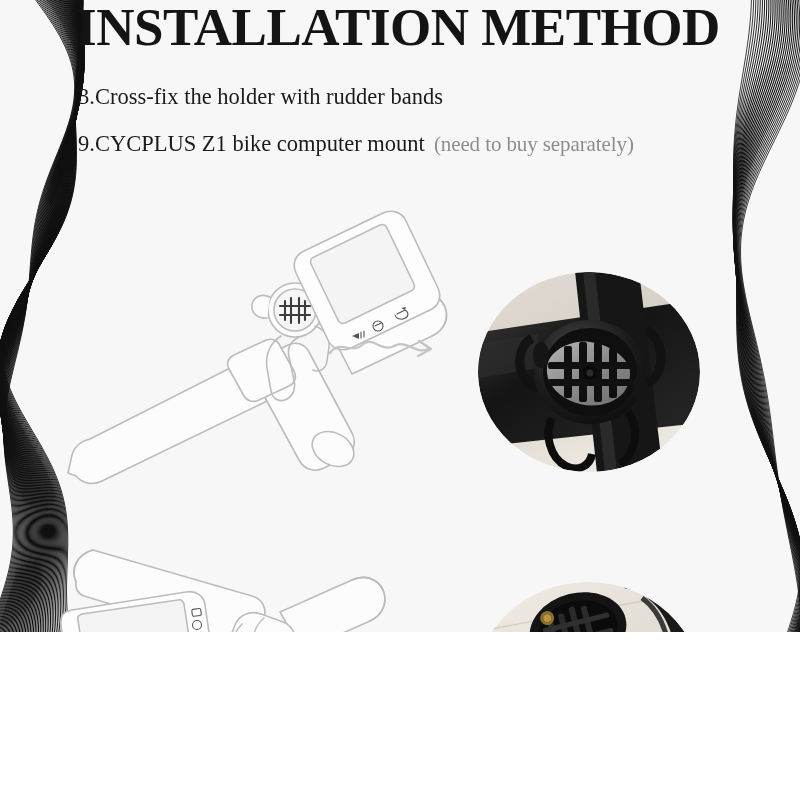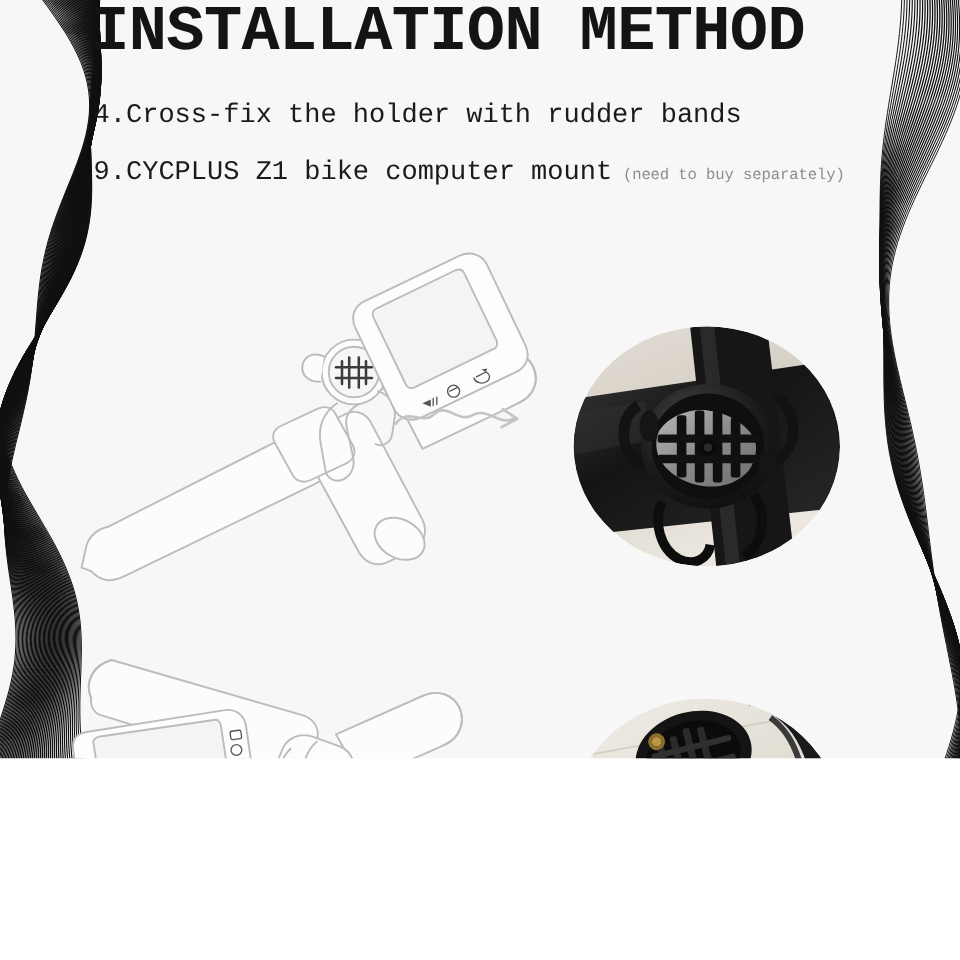--- a/index.html
+++ b/index.html
@@ -7,21 +7,21 @@
     margin: 0;
     padding: 0;
     background: #ffffff;
   }
   #page {
     position: relative;
     width: 800px;
     height: 632px;
     background: #f7f7f7;
     overflow: hidden;
-    font-family: Liberation Mono, monospace;
+    font-family: Liberation Serif, serif;
     -webkit-font-smoothing: antialiased;
   }
 
   
   .wave-deco {
     position: absolute;
     top: 0;
     height: 800px;
     pointer-events: none;
   }
@@ -52,21 +52,21 @@
     width: 700px;
   }
   .step-line {
     font-size: 22.5px;
     color: #1b1b1b;
     line-height: 25px;
     white-space: nowrap;
   }
   .step-line.first { margin-bottom: 22px; }
   .step-note {
-    font-size: 13px;
+    font-size: 21px;
     color: #8d8d8d;
     padding-left: 9px;
     letter-spacing: -0.1px;
     text-align: right;
   }
 
   
   .illus {
     position: absolute;
   }
@@ -181,21 +181,21 @@
         <path d="M43.36,-20.00 L43.50,-14.00 L43.54,-8.00 L43.48,-2.00 L43.30,4.00 L43.02,10.00 L42.63,16.00 L42.13,22.00 L41.54,28.00 L40.86,34.00 L40.09,40.00 L39.26,46.00 L38.37,52.00 L37.43,58.00 L36.45,64.00 L35.46,70.00 L34.46,76.00 L33.46,82.00 L32.49,88.00 L31.54,94.00 L30.64,100.00 L29.79,106.00 L29.00,112.00 L28.28,118.00 L27.64,124.00 L27.08,130.00 L26.61,136.00 L26.22,142.00 L25.92,148.00 L25.70,154.00 L25.56,160.00 L25.50,166.00 L25.51,172.00 L25.59,178.00 L25.72,184.00 L25.90,190.00 L26.12,196.00 L26.37,202.00 L26.63,208.00 L26.91,214.00 L27.18,220.00 L27.45,226.00 L27.71,232.00 L27.94,238.00 L28.15,244.00 L28.32,250.00 L28.46,256.00 L28.57,262.00 L28.64,268.00 L28.68,274.00 L28.70,280.00 L28.69,286.00 L28.66,292.00 L28.63,298.00 L28.60,304.00 L28.58,310.00 L28.59,316.00 L28.64,322.00 L28.74,328.00 L28.91,334.00 L29.15,340.00 L29.49,346.00 L29.93,352.00 L30.49,358.00 L31.18,364.00 L32.00,370.00 L32.97,376.00 L34.10,382.00 L35.38,388.00 L36.82,394.00 L38.42,400.00 L40.17,406.00 L42.08,412.00 L44.14,418.00 L46.34,424.00 L48.66,430.00 L51.09,436.00 L53.63,442.00 L56.24,448.00 L58.91,454.00 L61.63,460.00 L64.36,466.00 L67.09,472.00 L69.79,478.00 L72.44,484.00 L75.01,490.00 L77.49,496.00 L79.84,502.00 L82.06,508.00 L84.11,514.00 L85.98,520.00 L87.65,526.00 L89.10,532.00 L90.33,538.00 L91.32,544.00 L92.07,550.00 L92.57,556.00 L92.82,562.00 L92.81,568.00 L92.56,574.00 L92.07,580.00 L91.34,586.00 L90.39,592.00 L89.23,598.00 L87.88,604.00 L86.35,610.00 L84.67,616.00 L82.85,622.00 L80.91,628.00 L78.88,634.00 L76.79,640.00 L74.64,646.00 L72.47,652.00 L70.29,658.00 L68.14,664.00 L66.02,670.00 L63.96,676.00 L61.97,682.00 L60.07,688.00 L58.26,694.00 L56.58,700.00 L55.01,706.00 L53.57,712.00 L52.26,718.00 L51.08,724.00 L50.04,730.00 L49.13,736.00 L48.34,742.00 L47.67,748.00 L47.11,754.00 L46.66,760.00 L46.29,766.00 L46.00,772.00 L45.78,778.00 L45.61,784.00 L45.48,790.00 L45.37,796.00 L45.28,802.00 L45.18,808.00 L45.08,814.00 L44.95,820.00" stroke="#111111" stroke-width="0.80" fill="none"></path>
       </g>
   </svg>
 
   <div class="header">
     <h1 class="page-title">INSTALLATION METHOD</h1>
   </div>
 
   <div class="steps">
     <div class="step-line first">
-      <span>4.Cross-fix the holder with rudder bands</span>
+      <span>3.Cross-fix the holder with rudder bands</span>
     </div>
     <div class="step-line">
       <span>9.CYCPLUS Z1 bike computer mount</span><span class="step-note">(need to buy separately)</span>
     </div>
   </div>
 
   <svg class="illus illus-top" viewBox="0 0 420 285">
     <g fill="none" stroke="#bcbcbc" stroke-width="1.6" stroke-linecap="round" stroke-linejoin="round">
 
       <path d="M12,268 L16,250 C18,242 25,236 34,234 L188,156

